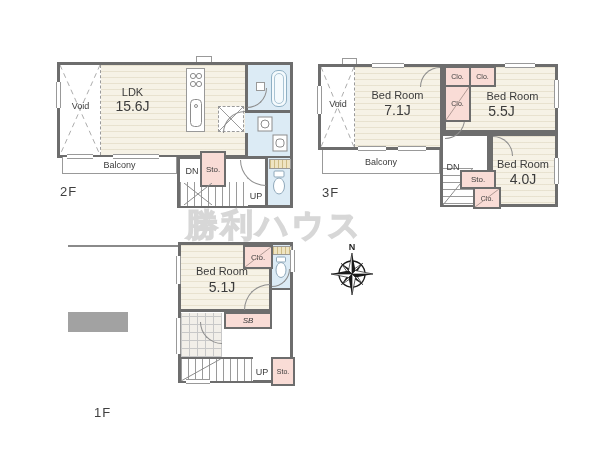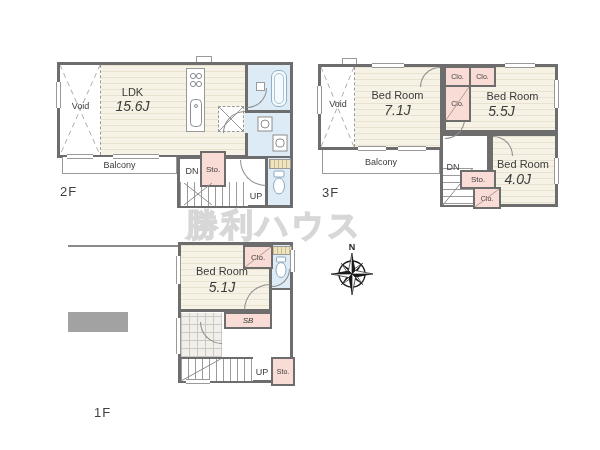--- a/index.html
+++ b/index.html
@@ -11,21 +11,21 @@
   .wv{position:absolute;background:#6d6d6d;width:3px;z-index:4;}
   .thin{position:absolute;box-sizing:border-box;border:1px solid #999;z-index:3;background:#fff;}
   .cream{position:absolute;z-index:3;background:#f6f2e6;
          background-image:repeating-linear-gradient(180deg,rgba(205,195,165,.35) 0 1px,transparent 1px 6px);}
   .blue{position:absolute;z-index:3;background:#dcebf5;}
   .pinkbox{position:absolute;z-index:6;background:#f9dcd6;border:2px solid #6d6d6d;
            display:flex;align-items:center;justify-content:center;color:#3b3b3b;overflow:hidden;}
   .fillsvg{position:absolute;inset:0;width:100%;height:100%;z-index:2;}
   .label{position:absolute;z-index:8;text-align:center;line-height:1.1;}
   .room-name{font-size:11px;}
-  .room-size{font-size:14px;font-style:italic;}
+  .room-size{font-size:14px;}
   .tiny{font-size:8px;}
   .floor-label{font-size:13px;color:#3f3f3f;letter-spacing:1px;z-index:8;position:absolute;}
   .treads-v{background-color:#fff;background-image:repeating-linear-gradient(90deg,#9a9a9a 0 1px,transparent 1px 7px);position:absolute;z-index:3;}
   .treads-h{background-color:#fff;background-image:repeating-linear-gradient(180deg,#9a9a9a 0 1px,transparent 1px 7px);position:absolute;z-index:3;}
   .tiles{position:absolute;z-index:3;background:#f2efe9;
          background-image:repeating-linear-gradient(0deg,#c8c8c8 0 1px,transparent 1px 8px),
                           repeating-linear-gradient(90deg,#c8c8c8 0 1px,transparent 1px 8px);}
   .shelf{position:absolute;z-index:5;border:1px solid #999;
          background:repeating-linear-gradient(90deg,#cdbb85 0 1px,#efe4c2 1px 4px);}
   .winh{position:absolute;height:5px;background:#fff;border-top:1px solid #999;border-bottom:1px solid #999;box-sizing:border-box;z-index:5;}
@@ -149,21 +149,21 @@
         <line x1="100" y1="0" x2="0" y2="100" stroke="#adadad" stroke-dasharray="5 4" vector-effect="non-scaling-stroke"></line>
       </svg>
     </div>
     <div class="label" style="left:321px;top:100px;width:34px;font-size:9px;">Void</div>
 
     <div class="label room-name" style="left:355px;top:89px;width:85px;">Bed Room</div>
     <div class="label room-size" style="left:355px;top:103px;width:85px;">7.1J</div>
     <div class="label room-name" style="left:470px;top:90px;width:85px;">Bed Room</div>
     <div class="label room-size" style="left:470px;top:104px;width:63px;">5.5J</div>
     <div class="label room-name" style="left:489px;top:158px;width:68px;">Bed Room</div>
-    <div class="label room-size" style="left:463px;top:172px;width:68px;text-align:right;">4.0J</div>
+    <div class="label room-size" style="left:489px;top:172px;width:68px;">4.0J</div>
 
     <div class="pinkbox" style="left:444px;top:66px;width:23px;height:17px;font-size:7px;">
       <span>Clo.</span>
     </div>
     <div class="pinkbox" style="left:469px;top:66px;width:23px;height:17px;font-size:7px;">
       <span>Clo.</span>
     </div>
     <div class="pinkbox" style="left:444px;top:85px;width:23px;height:33px;font-size:7px;">
       <span>Clo.</span>
       <svg class="fillsvg" preserveAspectRatio="none" viewBox="0 0 100 100">

